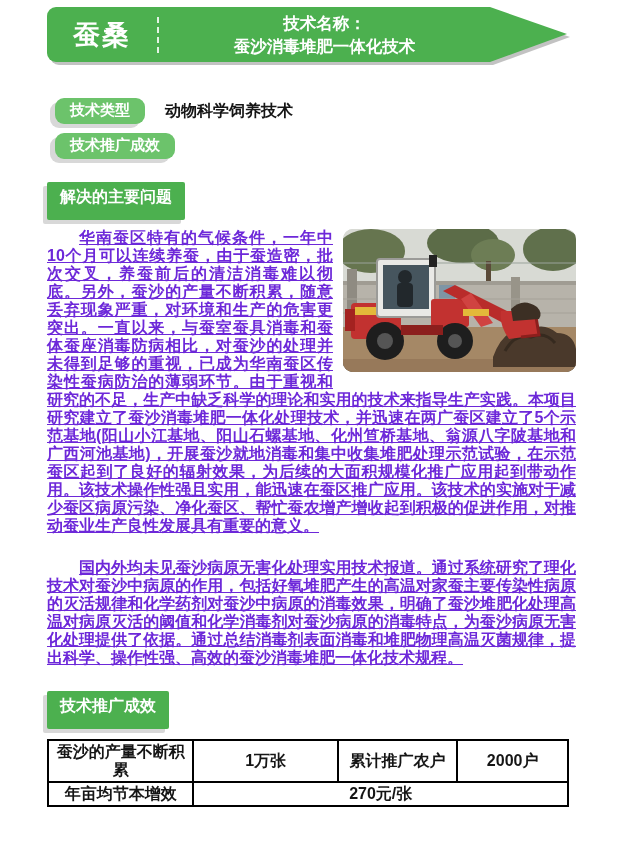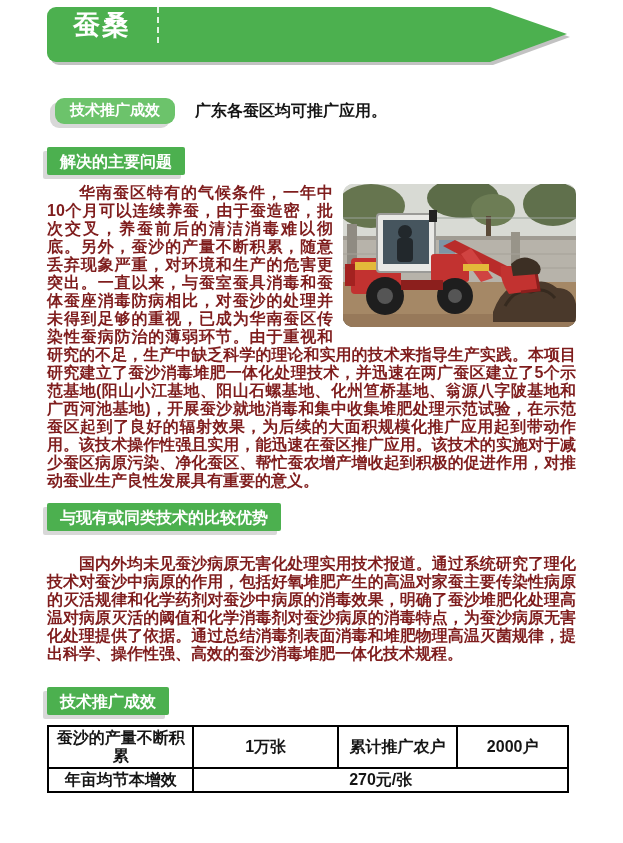--- a/index.html
+++ b/index.html
@@ -6,48 +6,48 @@
   body{
     width:623px;height:843px;background:#ffffff;overflow:hidden;
     font-family:"Liberation Sans","DejaVu Sans",sans-serif;
     font-weight:bold;color:#151515;
   }
   
   .banner{
     position:relative;margin:7px 0 0 47px;width:520px;height:55px;
     background:#4cb04f;border-radius:9px 0 0 9px;
     clip-path:polygon(0 0,443px 0,520px 27px,443px 55px,0 55px);
-    display:flex;color:#fff;
+    display:flex;align-items:center;color:#fff;
   }
   .banner-wrap{filter:drop-shadow(3px 3px 0 rgba(120,120,120,.45));}
   .banner-cat{width:110px;text-align:center;font-size:27px;letter-spacing:2px;}
   .banner-divider{height:36px;border-left:2px dashed rgba(255,255,255,.85);}
   .banner-titles{width:331px;text-align:center;font-size:16.5px;line-height:1.35;}
   
   .info-block{margin:36px 0 0 55px;}
   .info-row{display:flex;align-items:center;margin-bottom:9px;}
   .pill{
     background:#6cc36b;color:#fff;font-size:15px;
     padding:3px 15px 4px;border-radius:9px;
     box-shadow:-5px 4px 0 #d8d8d8;white-space:nowrap;
   }
   .info-value{margin-left:20px;font-size:16px;}
   
   .content{margin:0 47px;width:529px;}
   .sec-h{
     display:inline-block;background:#4cb04f;color:#fff;
-    font-size:16px;padding:5px 13px 2px;border-radius:2px;
+    font-size:16px;padding:5px 13px 12px;border-radius:2px;
     box-shadow:-4px 4px 0 #d8d8d8;
   }
   .sec-h1{margin-top:14px;}
   .sec-h2{margin-top:13px;}
   .sec-h3{margin-top:24px;text-align:right;}
   p.body-text{
     margin:9px 0 0 0;font-size:16px;line-height:18px;
-    text-align:justify;text-indent:2em;color:#7f1d1d;
+    text-align:justify;text-indent:2em;color:#6d28d9;text-decoration:underline;
   }
   p.body-text2{margin-top:24px;}
   
   .photo{
     float:right;width:233px;height:143px;margin:0 0 4px 10px;
     border-radius:10px;overflow:hidden;background:#cfd3cd;
   }
   .photo svg{display:block;}
   
   table.effect{
@@ -60,27 +60,34 @@
   }
   .clearfix::after{content:"";display:block;clear:both;}
 </style>
 </head>
 <body>
 
 <div class="banner-wrap">
   <div class="banner">
     <div class="banner-cat">蚕桑</div>
     <div class="banner-divider"></div>
+    <div class="banner-titles">
+      <div>技术名称：</div>
+      <div>蚕沙消毒堆肥一体化技术</div>
+    </div>
   </div>
 </div>
 
 <div class="info-block">
   <div class="info-row">
+    <span class="pill">技术类型</span>
+    <span class="info-value">动物科学饲养技术</span>
+  </div>
+  <div class="info-row">
     <span class="pill">技术推广成效</span>
-    <span class="info-value">广东各蚕区均可推广应用。</span>
   </div>
 </div>
 
 <div class="content">
 
   <div class="sec-h sec-h1">解决的主要问题</div>
 
   <div class="clearfix">
     <div class="photo">
       <svg width="233" height="143" viewBox="0 0 233 143" xmlns="http://www.w3.org/2000/svg">
@@ -132,21 +139,20 @@
         <circle cx="42" cy="112" r="19" fill="#1e1e1e"></circle>
         <circle cx="42" cy="112" r="8" fill="#555"></circle>
         <circle cx="112" cy="112" r="18" fill="#1e1e1e"></circle>
         <circle cx="112" cy="112" r="7" fill="#555"></circle>
         <rect x="58" y="96" width="42" height="10" fill="#8c1f1d"></rect>
       </svg>
     </div>
     <p class="body-text">华南蚕区特有的气候条件，一年中10个月可以连续养蚕，由于蚕造密，批次交叉，养蚕前后的清洁消毒难以彻底。另外，蚕沙的产量不断积累，随意丢弃现象严重，对环境和生产的危害更突出。一直以来，与蚕室蚕具消毒和蚕体蚕座消毒防病相比，对蚕沙的处理并未得到足够的重视，已成为华南蚕区传染性蚕病防治的薄弱环节。由于重视和研究的不足，生产中缺乏科学的理论和实用的技术来指导生产实践。本项目研究建立了蚕沙消毒堆肥一体化处理技术，并迅速在两广蚕区建立了5个示范基地(阳山小江基地、阳山石螺基地、化州笪桥基地、翁源八字陂基地和广西河池基地)，开展蚕沙就地消毒和集中收集堆肥处理示范试验，在示范蚕区起到了良好的辐射效果，为后续的大面积规模化推广应用起到带动作用。该技术操作性强且实用，能迅速在蚕区推广应用。该技术的实施对于减少蚕区病原污染、净化蚕区、帮忙蚕农增产增收起到积极的促进作用，对推动蚕业生产良性发展具有重要的意义。</p>
   </div>
 
-  <div class="sec-h sec-h2">与现有或同类技术的比较优势</div>
   <p class="body-text body-text2">国内外均未见蚕沙病原无害化处理实用技术报道。通过系统研究了理化技术对蚕沙中病原的作用，包括好氧堆肥产生的高温对家蚕主要传染性病原的灭活规律和化学药剂对蚕沙中病原的消毒效果，明确了蚕沙堆肥化处理高温对病原灭活的阈值和化学消毒剂对蚕沙病原的消毒特点，为蚕沙病原无害化处理提供了依据。通过总结消毒剂表面消毒和堆肥物理高温灭菌规律，提出科学、操作性强、高效的蚕沙消毒堆肥一体化技术规程。</p>
 
   <div class="sec-h sec-h3">技术推广成效</div>
 
   <table class="effect">
     <colgroup>
       <col style="width:146px">
         <col style="width:145px">
         <col style="width:120px">
         <col style="width:111px">

